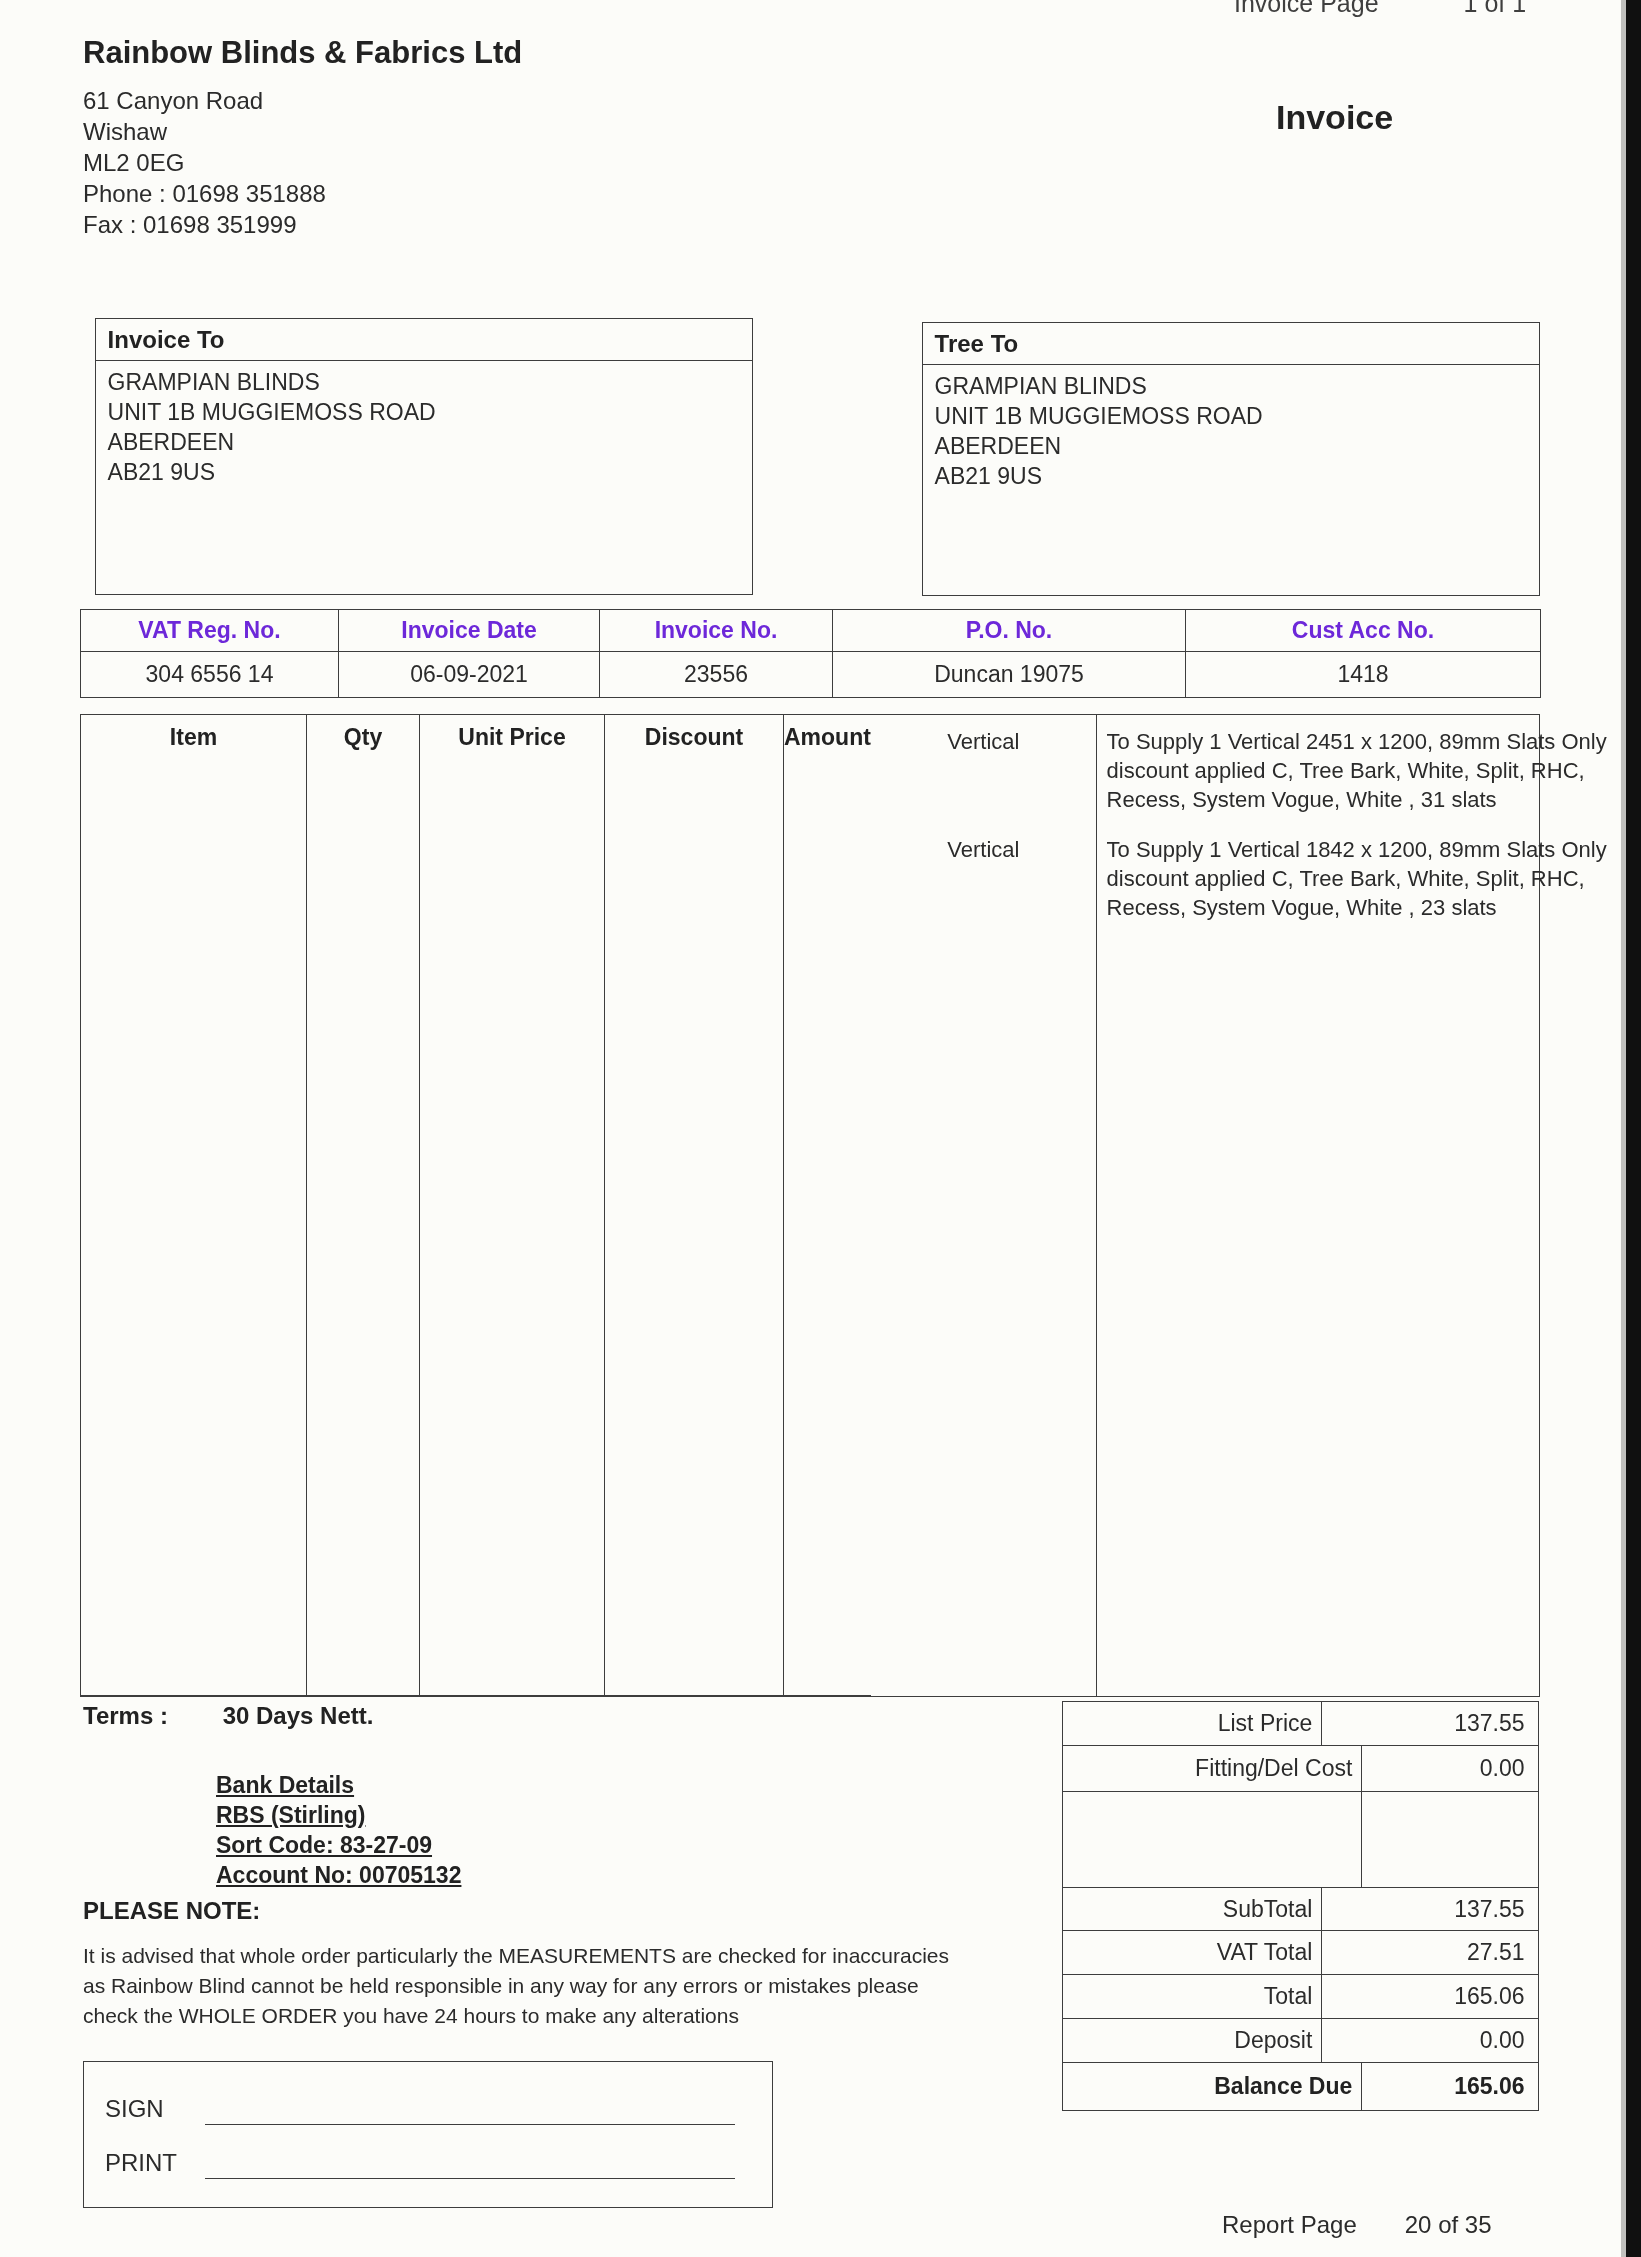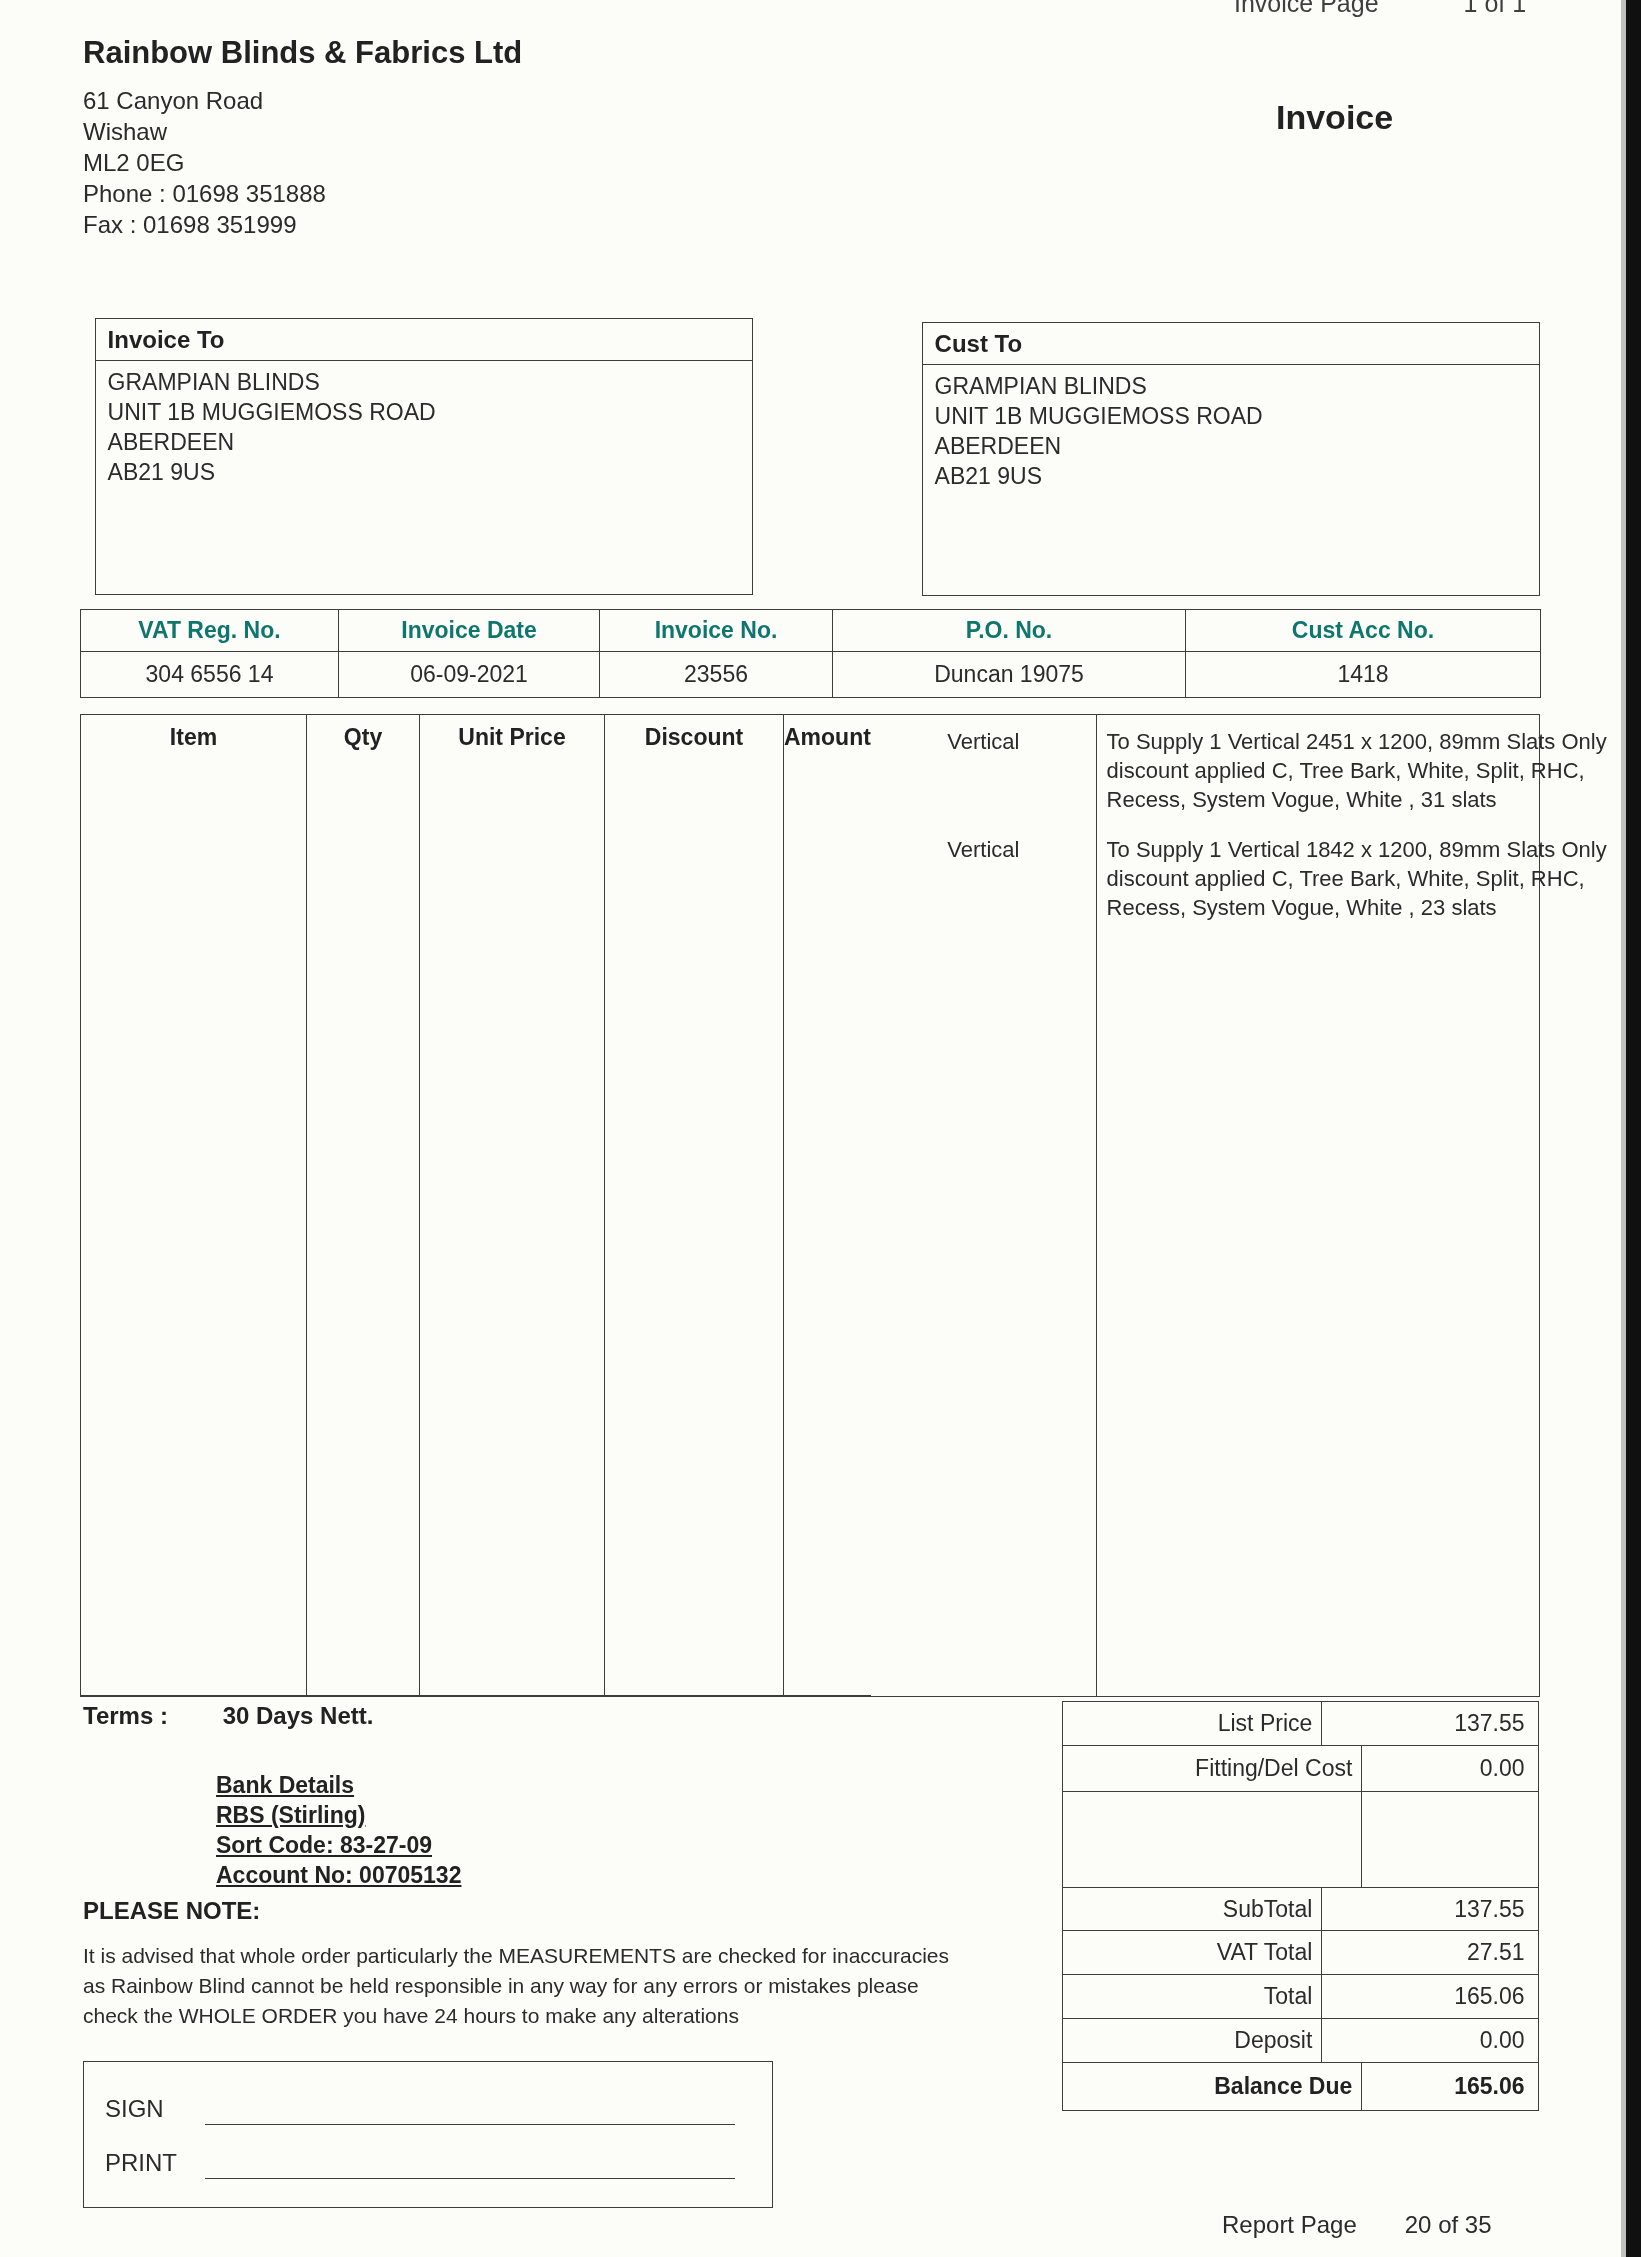--- a/index.html
+++ b/index.html
@@ -23,21 +23,21 @@
   
   .addr-box { position:absolute; border:1.9px solid #3d3d3d; }
   .addr-head { font-size:24px; font-weight:bold; padding:6.8px 11.6px 5.8px; border-bottom:1.9px solid #3d3d3d; color:#222; }
   .addr-lines { font-size:23px; line-height:30px; padding:6.8px 11.6px; }
   .invoice-to { left:95px; top:318px; width:658px; height:277px; }
   .ship-to    { left:922px; top:322px; width:618px; height:274px; }
 
   
   .info-table { position:absolute; left:80px; top:609px; width:1460px; border-collapse:collapse; table-layout:fixed; }
   .info-table th, .info-table td { border:1.9px solid #3d3d3d; text-align:center; }
-  .info-table th { font-size:23px; font-weight:bold; height:42px; color:#0f766e; }
+  .info-table th { font-size:23px; font-weight:bold; height:42px; color:#6d28d9; }
   .info-table td { font-size:23px; height:46px; }
 
   
   .items-box { position:absolute; left:80px; top:714px; width:1460px; height:983px; border:1.9px solid #3d3d3d; display:flex; flex-direction:row; }
   .items-header { display:flex; border-bottom:1.9px solid #3d3d3d; }
   .items-header > div { font-weight:bold; font-size:23px; text-align:center; padding:8.7px 0 7.7px; border-right:1.9px solid #3d3d3d; color:#222; }
   .items-header > div:last-child { border-right:none; }
   .items-body { flex:1; display:flex; }
   .items-body .col { border-right:1.9px solid #3d3d3d; padding-top:11.6px; }
   .items-body .col:last-child { border-right:none; }
@@ -101,21 +101,21 @@
     <div class="addr-head">Invoice To</div>
     <div class="addr-lines">
       <div>GRAMPIAN BLINDS</div>
       <div>UNIT 1B MUGGIEMOSS ROAD</div>
       <div>ABERDEEN</div>
       <div>AB21 9US</div>
     </div>
   </div>
 
   <div class="addr-box ship-to">
-    <div class="addr-head">Cust To</div>
+    <div class="addr-head">Tree To</div>
     <div class="addr-lines">
       <div>GRAMPIAN BLINDS</div>
       <div>UNIT 1B MUGGIEMOSS ROAD</div>
       <div>ABERDEEN</div>
       <div>AB21 9US</div>
     </div>
   </div>
 
   <table class="info-table">
     <colgroup>

